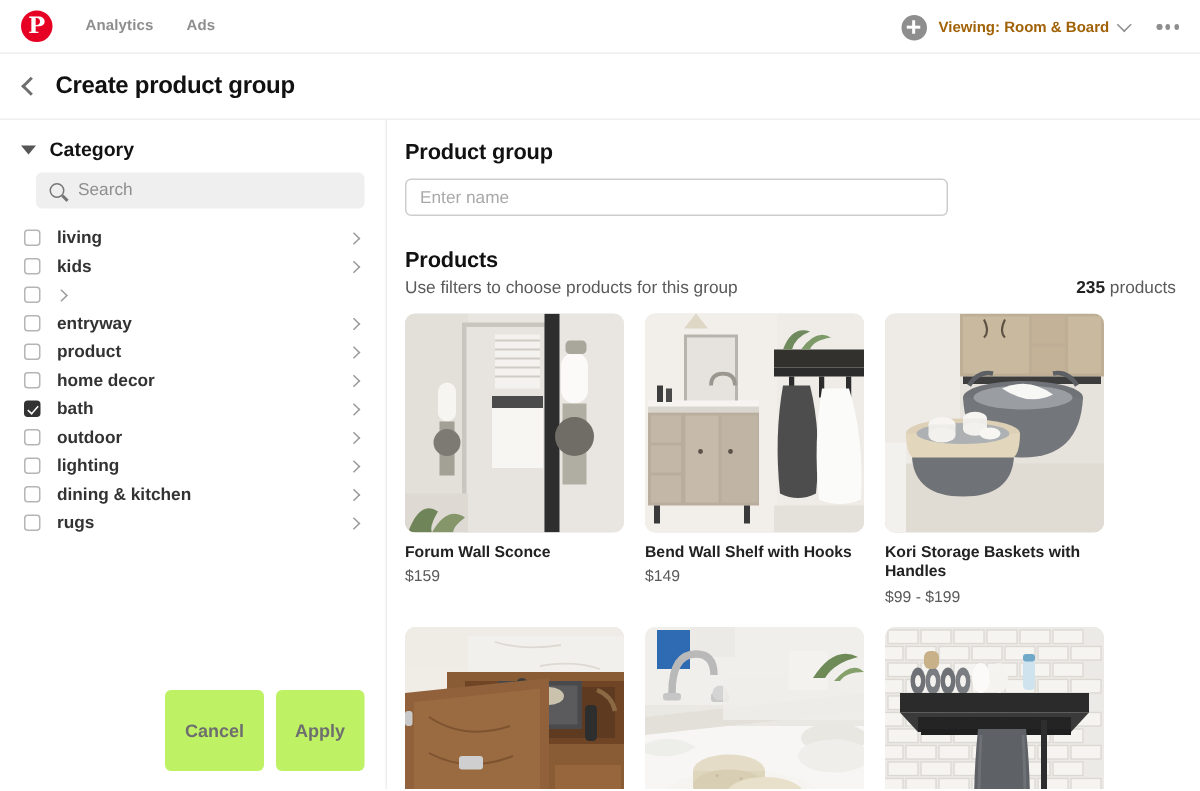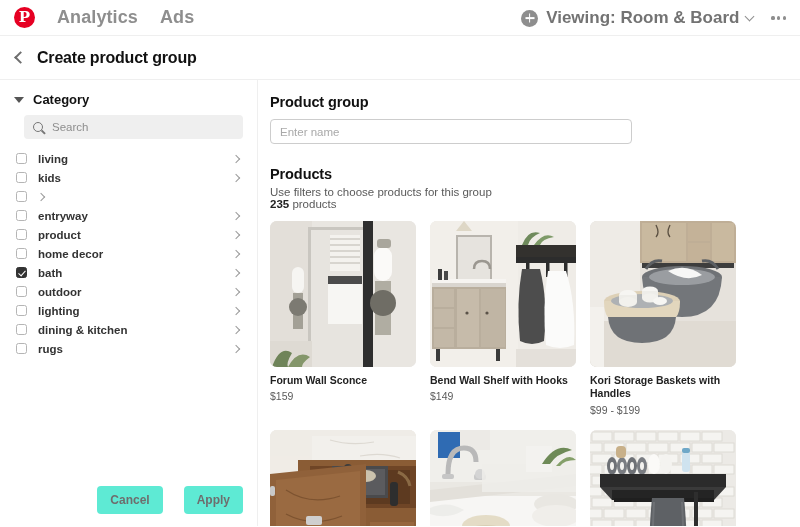--- a/index.html
+++ b/index.html
@@ -20,41 +20,41 @@
   }
   .pin-logo {
     width: 21px; height: 21px; border-radius: 50%;
     background: #e60023; color: #fff;
     display: flex; align-items: center; justify-content: center;
     font-family: "DejaVu Serif", serif;
     font-size: 15px; font-weight: bold; line-height: 1;
     padding-bottom: 1px;
   }
   .nav-link {
-    font-size: 18px; color: #8e8e8e; font-weight: bold;
+    font-size: 10px; color: #8e8e8e; font-weight: bold;
     margin-left: 22px; letter-spacing: .1px;
   }
   .nav-link:first-of-type { margin-left: 26px; }
   .topnav-right {
     position: absolute; right: 14px; top: 0; height: 36px;
     display: flex; align-items: center;
   }
   .plus-circle {
     width: 17px; height: 17px; border-radius: 50%;
     background: #8e8e8e; color: #fff; position: relative;
     margin-right: 8px;
   }
   .plus-circle::before, .plus-circle::after {
     content: ""; position: absolute; background: #fff;
     left: 50%; top: 50%;
   }
   .plus-circle::before { width: 9px; height: 1.8px; transform: translate(-50%,-50%); }
   .plus-circle::after  { width: 1.8px; height: 9px; transform: translate(-50%,-50%); }
   .viewing-label {
-    font-size: 17px; font-weight: bold; color: #737373; white-space: nowrap;
+    font-size: 10px; font-weight: bold; color: #a16207; white-space: nowrap;
   }
   .chev-down {
     width: 7px; height: 7px; margin-left: 7px; margin-top: -3px;
     border-right: 1.6px solid #8e8e8e; border-bottom: 1.6px solid #8e8e8e;
     transform: rotate(45deg);
   }
   .dots {
     margin-left: 18px; display: flex; gap: 2.5px; align-items: center;
   }
   .dots i { width: 3.2px; height: 3.2px; border-radius: 50%; background: #8e8e8e; display: block; }
@@ -131,45 +131,43 @@
     transform: rotate(-45deg); margin-right: 4px;
   }
 
   .sidebar-footer {
     position: absolute; bottom: 0; left: 0; right: 0;
     display: flex; justify-content: flex-end; align-items: center;
     gap: 8px; padding: 0 14px 12px 0;
   }
   .btn {
     font-size: 12px; font-weight: bold; color: #6e6e6e;
-    background: #5eead4; border: none; border-radius: 4px;
-    padding: 7px 13px; cursor: pointer;
+    background: #bef264; border: none; border-radius: 4px;
+    padding: 20px 13px; cursor: pointer;
     font-family: "Liberation Sans", sans-serif;
-    margin-left: 13px;
   }
 
   
   .main {
     flex: 1; padding: 14px 16px 0 12px;
     overflow: hidden; position: relative;
   }
   .sec-title { font-size: 14.5px; font-weight: bold; color: #111; letter-spacing: -.1px; }
   .name-input {
     margin-top: 9px; width: 362px; height: 25px;
     border: 1px solid #cdcdcd; border-radius: 4px;
     font-size: 11.5px; color: #333; padding: 0 9px;
     font-family: "Liberation Sans", sans-serif;
     background: #fff;
   }
   .name-input::placeholder { color: #a9a9a9; }
   .products-head { margin-top: 22px; }
   .sub-row {
     display: flex; align-items: baseline; justify-content: space-between;
     margin-top: 4px;
-    flex-direction: column;
   }
   .sub-text { font-size: 11.5px; color: #5a5a5a; }
   .count-text { font-size: 11.5px; color: #5a5a5a; }
   .count-text b { color: #222; }
 
   .grid {
     display: grid;
     grid-template-columns: repeat(3, 146px);
     gap: 14px;
     margin-top: 11px;

